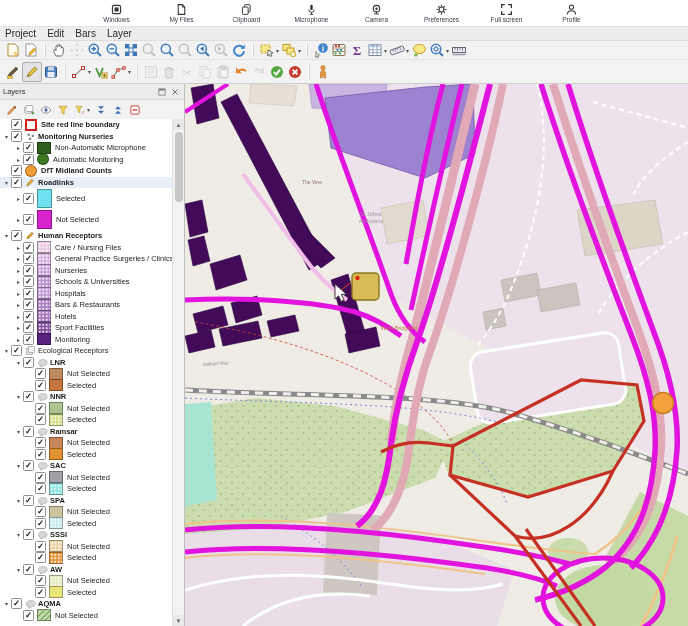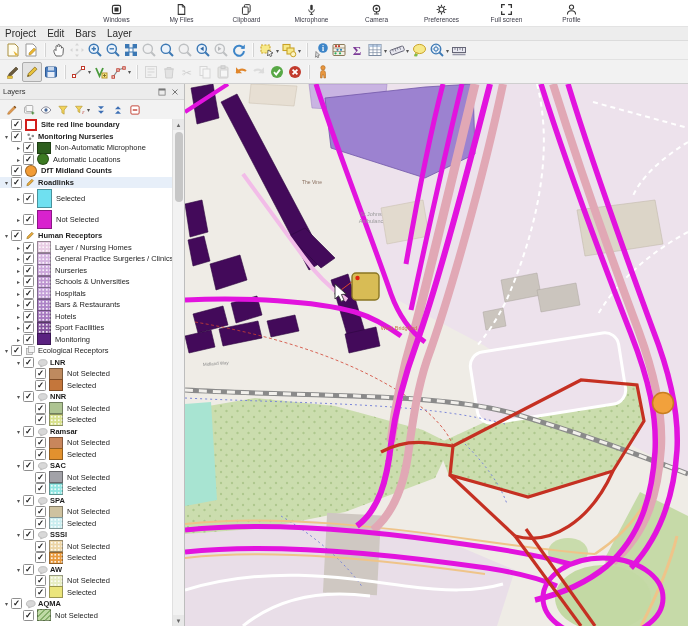--- a/index.html
+++ b/index.html
@@ -616,21 +616,21 @@
       <div class="trow" style="padding-left: 14px;">
         <span class="texp">▸</span>
         <span class="tchk">✓</span>
         <span class="tsw" style="background-color: rgb(45, 95, 30);"></span>
         <span class="tlab">Non-Automatic Microphone</span>
       </div>
       <div class="trow" style="padding-left: 14px;">
         <span class="texp">▸</span>
         <span class="tchk">✓</span>
         <span class="tsw circ" style="background-color: rgb(60, 122, 34);"></span>
-        <span class="tlab">Automatic Locations</span>
+        <span class="tlab">Automatic Monitoring</span>
       </div>
       <div class="trow" style="padding-left: 2px;">
         <span class="texp"></span>
         <span class="tchk">✓</span>
         <span class="tsw circ" style="background-color: rgb(242, 156, 54);"></span>
         <span class="tlab b">DfT Midland Counts</span>
       </div>
       <div class="trow sel" style="padding-left: 2px;">
         <span class="texp">▾</span>
         <span class="tchk">✓</span>
@@ -660,21 +660,21 @@
           <svg width="11" height="11" viewBox="0 0 12 12">
             <path d="M2 9.5l.7-2.3L7.5 2.4l1.7 1.7-4.8 4.8z" fill="#E8A83C" stroke="#8A6D1E" stroke-width=".6"></path>
           </svg>
         </span>
         <span class="tlab b">Human Receptors</span>
       </div>
       <div class="trow" style="padding-left: 14px;">
         <span class="texp">▸</span>
         <span class="tchk">✓</span>
         <span class="tsw dot" style="background-color: rgb(232, 204, 228);"></span>
-        <span class="tlab">Layer / Nursing Homes</span>
+        <span class="tlab">Care / Nursing Files</span>
       </div>
       <div class="trow" style="padding-left: 14px;">
         <span class="texp">▸</span>
         <span class="tchk">✓</span>
         <span class="tsw dot" style="background-color: rgb(213, 180, 224);"></span>
         <span class="tlab">General Practice Surgeries / Clinics</span>
       </div>
       <div class="trow" style="padding-left: 14px;">
         <span class="texp">▸</span>
         <span class="tchk">✓</span>

